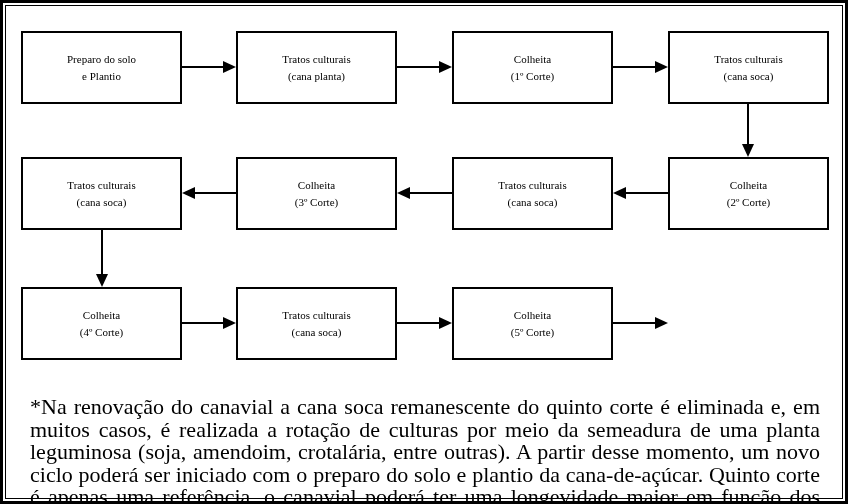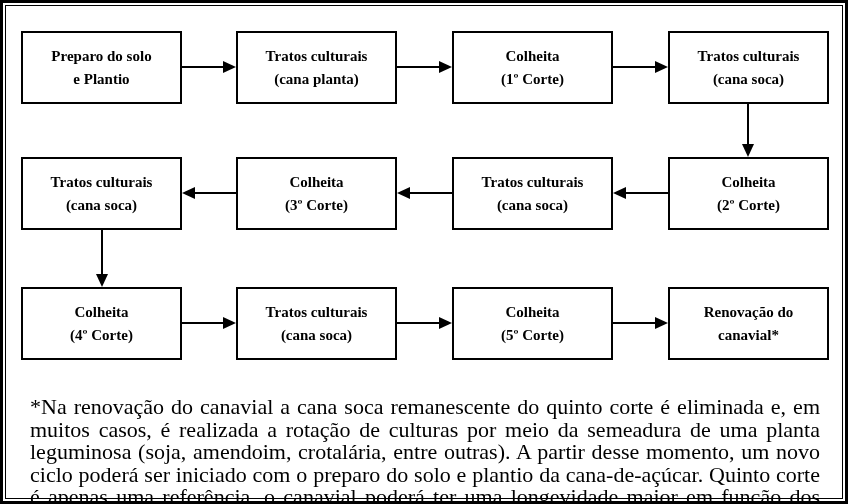--- a/index.html
+++ b/index.html
@@ -16,21 +16,21 @@
     width: 100%; height: 100%; box-sizing: border-box;
     border: 1px solid #000; position: relative; background: #fff;
   }
   .box {
     position: absolute; width: 161px; height: 73px; box-sizing: border-box;
     border: 2px solid #000; background: #fff;
     display: flex; align-items: center; justify-content: center;
     text-align: center;
   }
   .box-label {
-    font-size: 15px; line-height: 1.5; white-space: pre-line; font-weight: bold;
+    font-size: 11px; line-height: 1.5; white-space: pre-line;
   }
   .arrow { position: absolute; }
   .arrow-h { height: 12px; }
   .arrow-v { width: 12px; }
   .arrow i { display: block; position: absolute; }
   .arrow-right .shaft { left: 0; right: 9px; top: 5px; height: 2px; background: #000; }
   .arrow-right .head  { right: 0; top: 0; width: 0; height: 0;
     border-top: 6px solid transparent; border-bottom: 6px solid transparent;
     border-left: 13px solid #000; }
   .arrow-left .shaft { right: 0; left: 9px; top: 5px; height: 2px; background: #000; }
@@ -138,22 +138,18 @@
           <i class="head"></i>
       </div>
       <div class="box" style="left:446px;top:281px;">
         <span class="box-label">Colheita
 (5º Corte)</span>
       </div>
       <div class="arrow arrow-h arrow-right" style="left:607px;top:311px;width:55px;">
         <i class="shaft"></i>
           <i class="head"></i>
       </div>
-      <div class="box" style="left:662px;top:281px;">
-        <span class="box-label">Renovação do
-canavial*</span>
-      </div>
 
       <p class="footnote">*Na renovação do canavial a cana soca remanescente do quinto corte é eliminada e, em muitos casos, é realizada a rotação de culturas por meio da semeadura de uma planta leguminosa (soja, amendoim, crotalária, entre outras). A partir desse momento, um novo ciclo poderá ser iniciado com o preparo do solo e plantio da cana-de-açúcar. Quinto corte é apenas uma referência, o canavial poderá ter uma longevidade maior em função dos sistemas de produção e manejos utilizados.</p>
 
     </div>
   </div>
 </div>
 
 </body></html>

